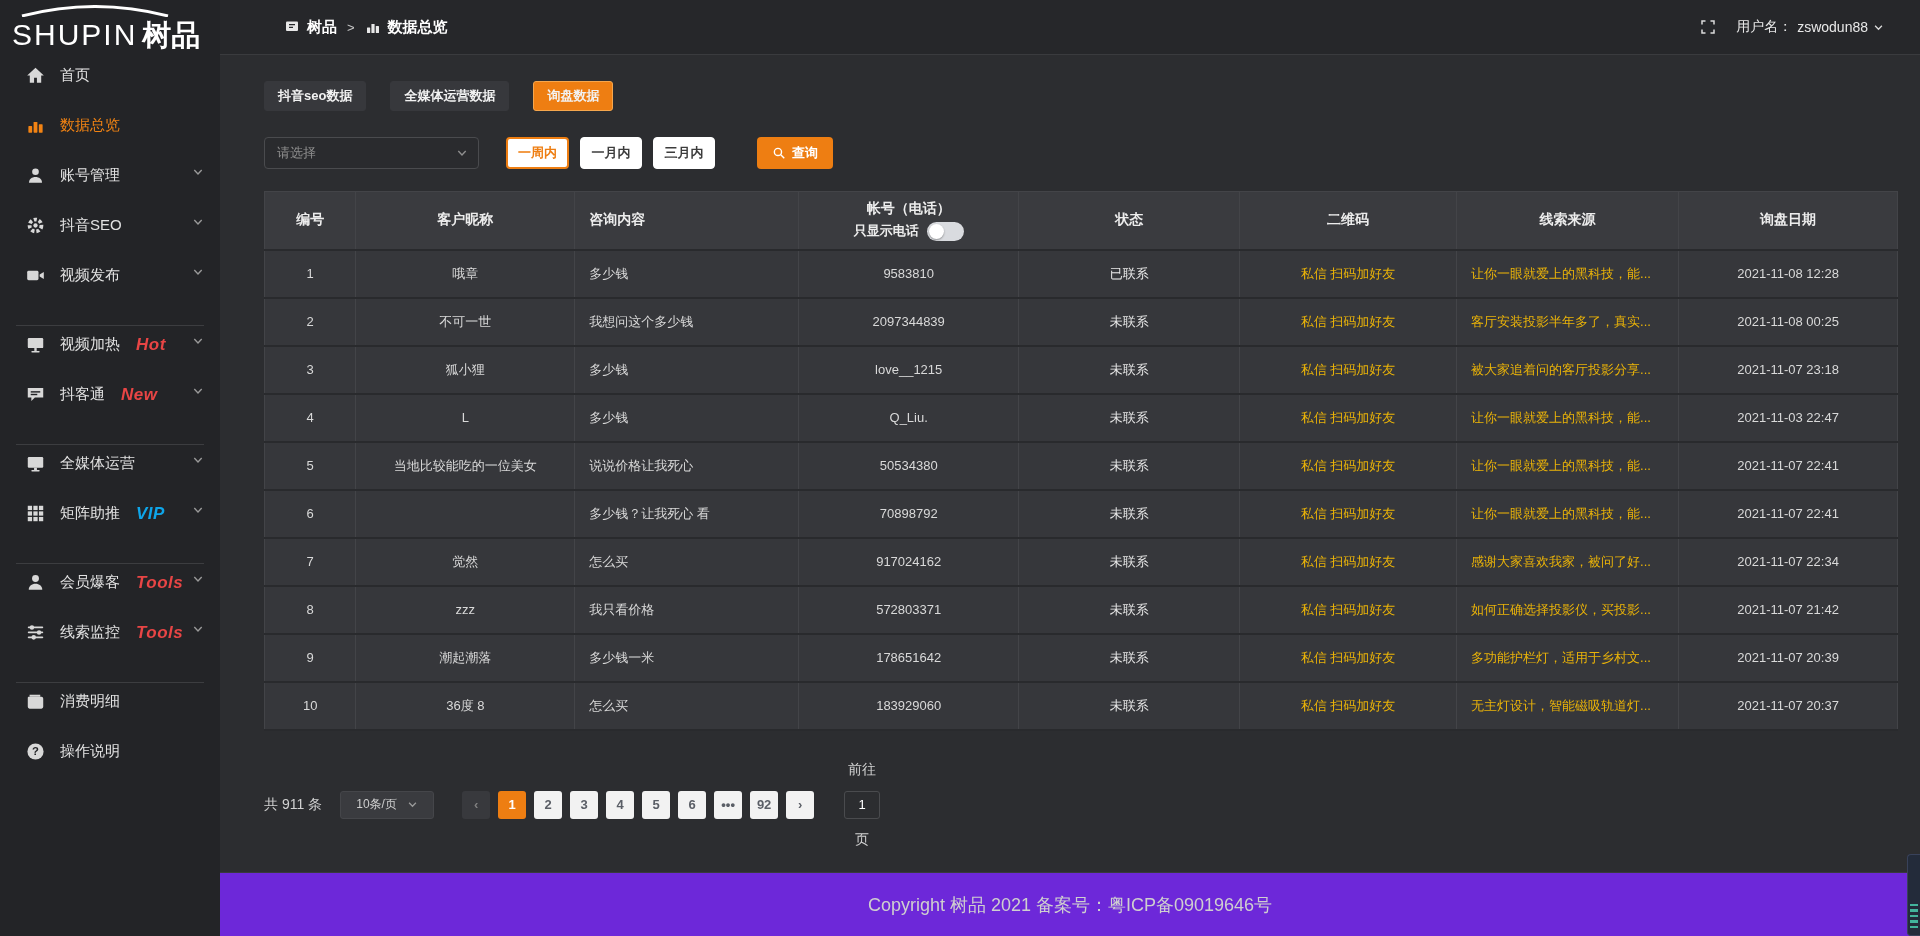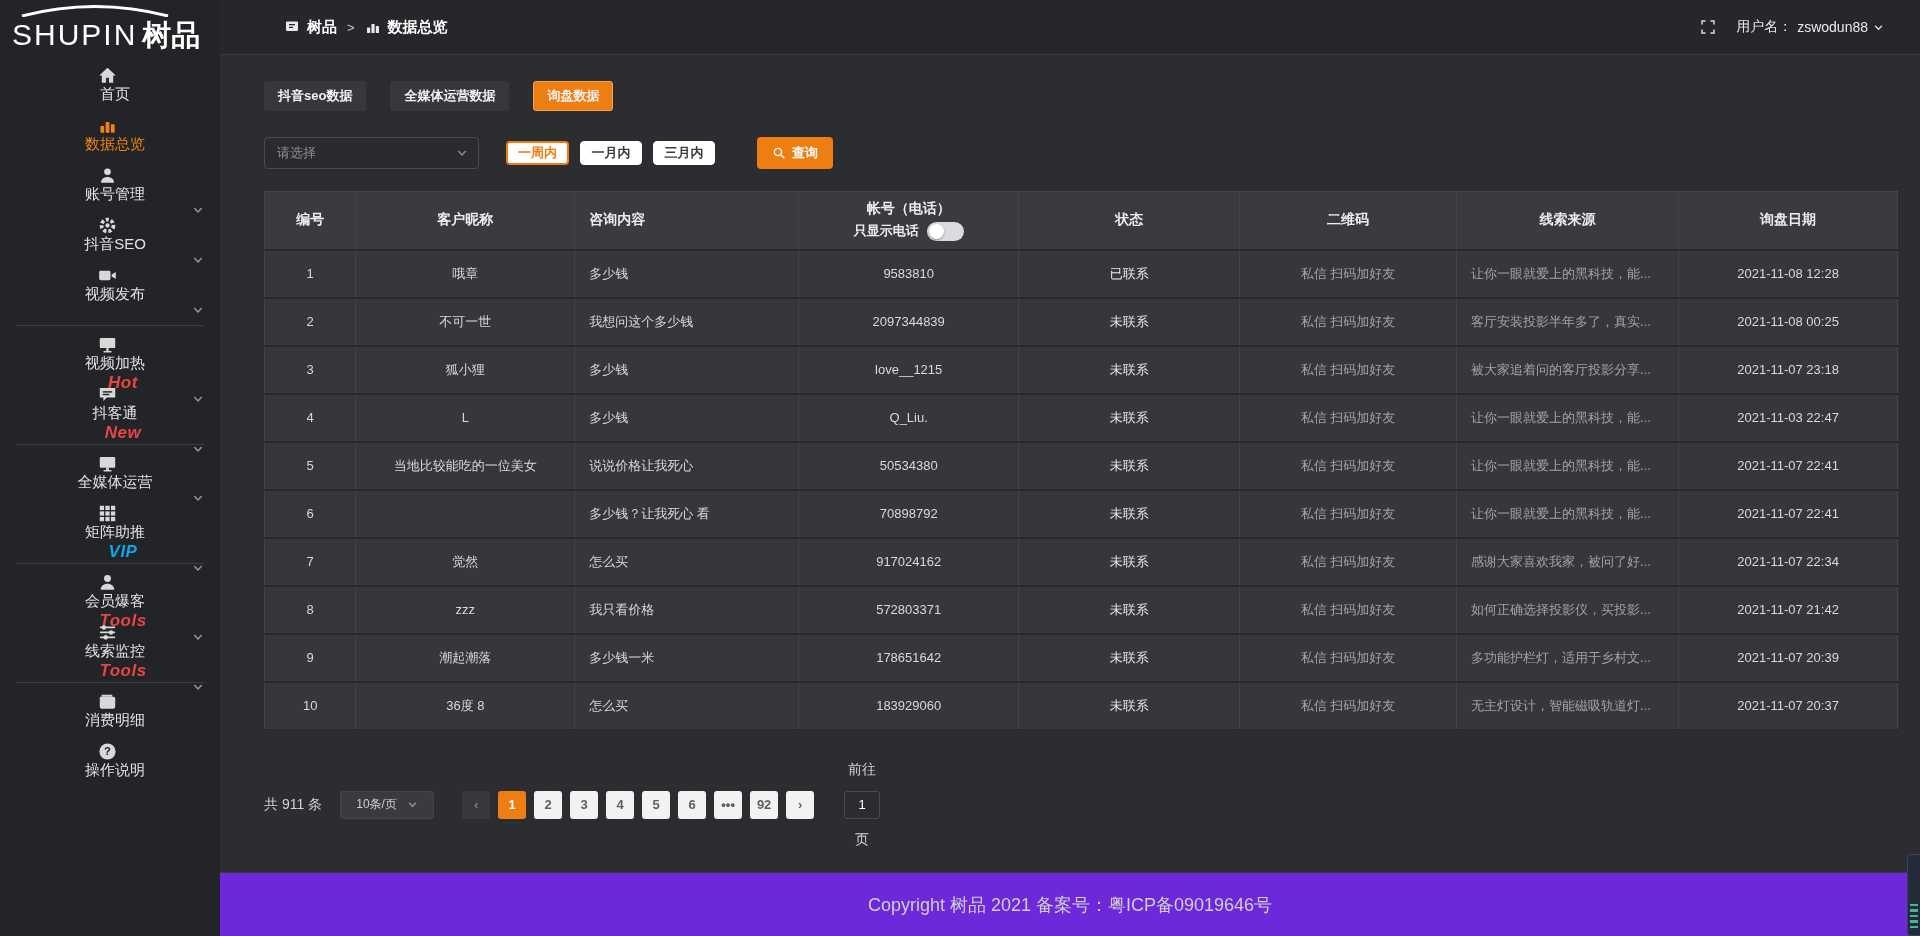--- a/index.html
+++ b/index.html
@@ -14,22 +14,22 @@
   .icon svg, .s-icon svg, .bc-icon svg { width:100%; height:100%; fill:currentColor; }
 
   
   .sidebar { flex:0 0 220px; width:220px; background:#232427; height:100%; overflow:hidden; }
   .logo { position:relative; height:62px; padding:16px 0 0 12px; cursor:pointer; }
   .logo-arc { position:absolute; top:5px; left:16px; }
   .logo-text { display:flex; align-items:baseline; color:#fff; white-space:nowrap; }
   .logo-en { font-size:30px; font-weight:normal; letter-spacing:2px; }
   .logo-cn { font-size:29px; font-weight:bold; margin-left:5px; }
   .side-nav { padding-top:4px; }
-  .side-item { height:50px; display:flex; align-items:center; padding:0 16px 0 26px;
-    color:#e2e2e2; font-size:15px; cursor:pointer;flex-direction:column; }
+  .side-item { height:50px; display:flex; padding:0 16px 0 26px;
+    color:#e2e2e2; font-size:15px; cursor:pointer; }
   .s-icon { width:19px; height:19px; margin-right:15px; color:#d8d8d8; flex:0 0 19px; }
   .side-item.active, .side-item.active .s-icon { color:#f28313; }
   .s-badge { font-style:italic; font-weight:bold; font-size:17px; margin-left:16px; letter-spacing:.5px; }
   .badge-red { color:#e84545; }
   .badge-gold { color:#0ea5e9; }
   .s-chev { margin-left:auto; width:12px; height:12px; color:#9a9a9a; }
   .s-chev svg { width:100%; height:100%; }
   .side-divider { height:1px; background:#3c3d40; margin:9px 16px; }
 
   
@@ -56,21 +56,21 @@
     border-radius:3px; cursor:pointer; white-space:nowrap; }
   .tab.active { background:#ee7e12; border-color:#f5a64d; }
 
   
   .filters { margin-top:26px; display:flex; align-items:center; }
   .select { width:215px; height:32px; background:#2a2b2e; border:1px solid #4a4b4e; border-radius:4px;
     display:flex; align-items:center; padding:0 10px 0 12px; color:#8f8f8f; font-size:13px; cursor:pointer; }
   .select-chev { margin-left:auto; width:12px; height:12px; color:#8f8f8f; }
   .select-chev svg { width:100%; height:100%; }
   .range-group { display:flex; gap:11px; margin-left:27px; }
-  .range-btn { min-width:62px; height:24px; padding:0 10px; background:#fff; color:#3c3c3c;
+  .range-btn { min-width:62px; height:32px; padding:0 10px; background:#fff; color:#3c3c3c;
     font-size:13px; font-weight:bold; display:flex; align-items:center; justify-content:center;
     border-radius:4px; border:1px solid #fff; cursor:pointer; }
   .range-btn.active { color:#ee7e12; border:2px solid #ee7e12; }
   .search-btn { margin-left:42px; height:32px; padding:0 15px; background:#ee7e12; color:#fff;
     border:none; border-radius:4px; display:flex; align-items:center; gap:6px; font-size:13px;
     font-weight:bold; cursor:pointer; }
   .search-glyph { width:14px; height:14px; }
 
   
   .data-table { margin-top:22px; width:100%; border-collapse:collapse; table-layout:fixed; }
@@ -80,21 +80,21 @@
     padding:0 14px; height:48px; overflow:hidden; white-space:nowrap; text-overflow:ellipsis; }
   .data-table th { background:#3a3b3f; color:#ededed; font-size:14px; font-weight:bold; height:58px; }
   .data-table th:first-child, .data-table td:first-child { border-left:1px solid #434448; }
   .data-table thead th { border-top:1px solid #434448; }
   .cell-left { text-align:left !important; }
   .th-line2 { display:flex; align-items:center; justify-content:center; gap:8px; margin-top:4px;
     font-weight:bold; font-size:13px; }
   .toggle { width:37px; height:19px; border-radius:10px; background:#d9dbdf; position:relative; cursor:pointer; flex:0 0 37px; }
   .toggle::after { content:""; position:absolute; left:2px; top:2px; width:15px; height:15px;
     border-radius:50%; background:#fff; box-shadow:0 1px 2px rgba(0,0,0,.35); }
-  .link { color:#a3a3a3; cursor:pointer; }
+  .link { color:#eab308; cursor:pointer; }
   .status-pending { color:#e5e5e5; }
   .status-contacted { color:#e9e9e9; }
   .cell-date { color:#efefef; }
   .cell-account { color:#e6e6e6; }
 
   
   .pagination { margin-top:30px; display:flex; align-items:center; color:#d2d2d2; font-size:13px; }
   .total { font-size:14px; margin-right:18px; white-space:nowrap; }
   .page-size { width:94px; height:28px; background:#3a3b3f; border:1px solid #45464a; border-radius:3px;
     display:flex; align-items:center; justify-content:center; gap:10px; font-size:12px; color:#cfcfcf; cursor:pointer; }

